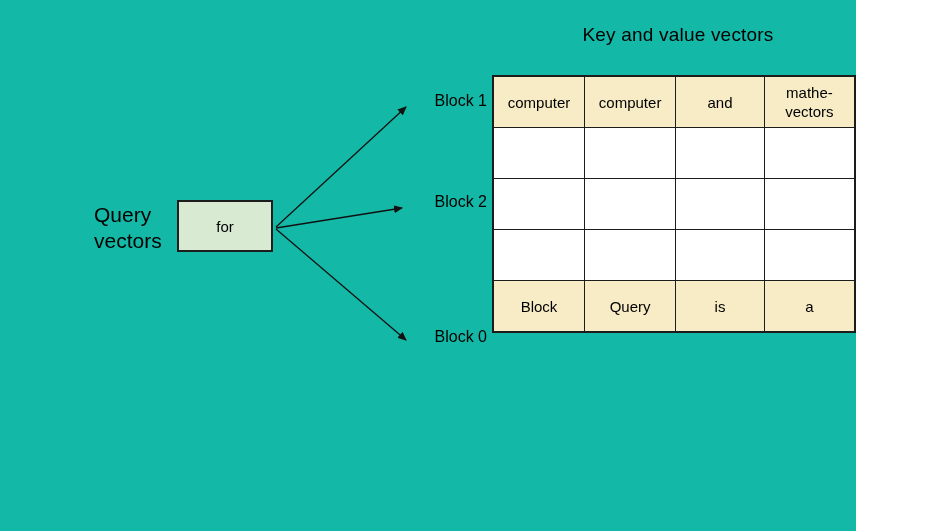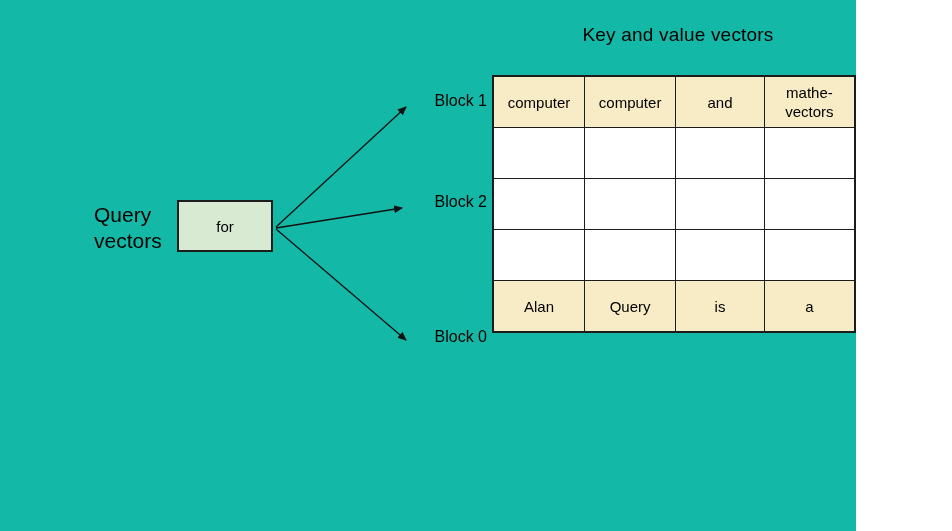--- a/index.html
+++ b/index.html
@@ -132,21 +132,21 @@
         <td></td>
         <td></td>
       </tr>
       <tr>
         <td></td>
         <td></td>
         <td></td>
         <td></td>
       </tr>
       <tr>
-        <td class="hl">Alan</td>
+        <td class="hl">Block</td>
         <td class="hl">Query</td>
         <td class="hl">is</td>
         <td class="hl">a</td>
       </tr>
     </tbody>
   </table>
 
 </div>
 
 </body></html>

